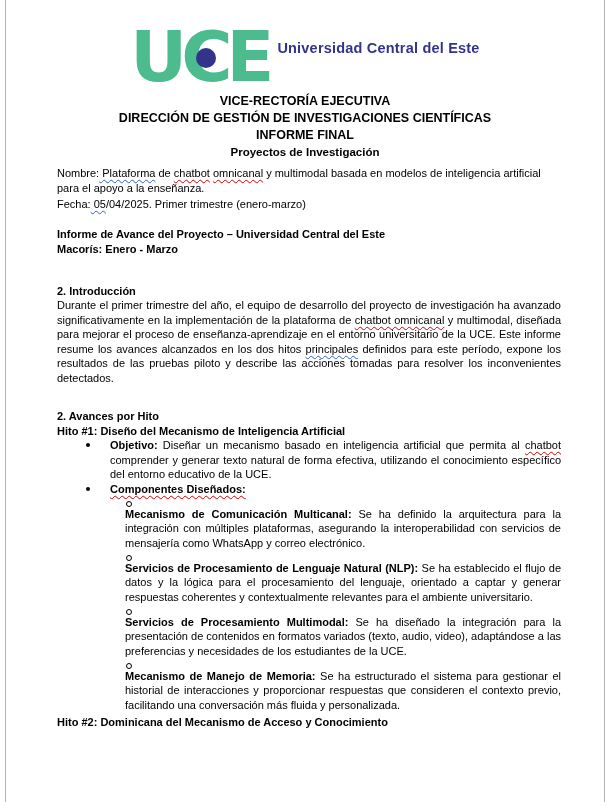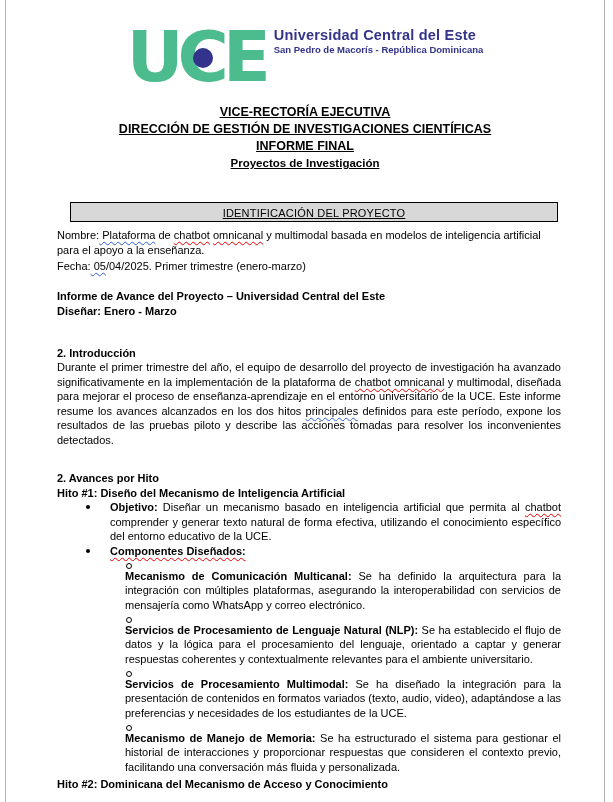--- a/index.html
+++ b/index.html
@@ -14,25 +14,25 @@
   }
   .content{padding:0 43px 0 51px;}
   
   .logo-row{display:flex;justify-content:center;align-items:flex-start;margin:0;padding-top:27px;height:62px;}
   .logo-mark{position:relative;height:62px;}
   .logo-letters{
     font-family:"DejaVu Sans",sans-serif;font-weight:800;font-size:70px;line-height:60px;
     letter-spacing:-6px;color:#4CBB8D;display:inline-block;
   }
   .logo-dot{position:absolute;left:66px;top:21px;width:20px;height:20px;border-radius:50%;background:#33338B;}
-  .logo-text{margin-left:9px;color:#33338B;white-space:nowrap;}
+  .logo-text{margin-left:9px;margin-top:13px;color:#33338B;white-space:nowrap;}
   .logo-univ{font-size:14.5px;font-weight:bold;line-height:17px;letter-spacing:0.2px;}
   .logo-loc{font-size:9.5px;font-weight:bold;line-height:12px;}
   
-  .org-headings{margin-top:15px;text-align:center;text-decoration:underline;}
+  .org-headings{margin-top:4px;text-align:center;}
   .org-line{font-size:12.5px;font-weight:bold;line-height:17px;}
   .org-sub{font-size:11.5px;font-weight:bold;line-height:16px;}
   
   .id-box{
     margin:31px 3px 0 13px;background:#D8D8D8;border:1px solid #000;
     text-align:center;line-height:18px;height:18px;
   }
   .id-box-text{font-size:11px;text-decoration:underline;letter-spacing:0.2px;}
   
   p{margin:0;}
@@ -71,44 +71,40 @@
 
 <div class="page">
 
   <div class="logo-row">
     <div class="logo-mark">
       <span class="logo-letters">UCE</span>
       <span class="logo-dot"></span>
     </div>
     <div class="logo-text">
       <div class="logo-univ">Universidad Central del Este</div>
-      <div class="logo-loc">San Pedro de Macorís - República Dominicana</div>
     </div>
   </div>
 
   <div class="org-headings">
     <div class="org-line">VICE-RECTORÍA EJECUTIVA</div>
     <div class="org-line">DIRECCIÓN DE GESTIÓN DE INVESTIGACIONES CIENTÍFICAS</div>
     <div class="org-line">INFORME FINAL</div>
     <div class="org-sub">Proyectos de Investigación</div>
   </div>
 
   <div class="content">
 
-    <div class="id-box">
-      <span class="id-box-text">IDENTIFICACIÓN DEL PROYECTO</span>
-    </div>
 
     <p class="body-line nombre"><span>Nombre:</span><span class="sq-blue"> Plataforma</span><span> de </span><span class="sq-red">chatbot</span><span> </span><span class="sq-red">omnicanal</span><span> y multimodal basada en modelos de inteligencia artificial para el apoyo a la enseñanza.</span></p>
 
     <p class="body-line fecha"><span>Fecha:</span><span class="sq-blue"> 05</span><span>/04/2025. Primer trimestre (enero-marzo)</span></p>
 
     <div class="report-block">
       <p class="bold-line">Informe de Avance del Proyecto – Universidad Central del Este</p>
-      <p class="bold-line">Diseñar: Enero - Marzo</p>
+      <p class="bold-line">Macorís: Enero - Marzo</p>
     </div>
 
     <p class="section-heading intro-h">2. Introducción</p>
     <p class="para"><span>Durante el primer trimestre del año, el equipo de desarrollo del proyecto de investigación ha avanzado significativamente en la implementación de la plataforma de </span><span class="sq-red">chatbot omnicanal</span><span> y multimodal, diseñada para mejorar el proceso de enseñanza-aprendizaje en el entorno universitario de la UCE. Este informe resume los avances alcanzados en los dos hitos </span><span class="sq-blue">principales</span><span> definidos para este período, expone los resultados de las pruebas piloto y describe las acciones tomadas para resolver los inconvenientes detectados.</span></p>
 
     <p class="section-heading avances-h">2. Avances por Hito</p>
     <p class="section-heading">Hito #1: Diseño del Mecanismo de Inteligencia Artificial</p>
 
     <div>
         <div class="bullet l1">

